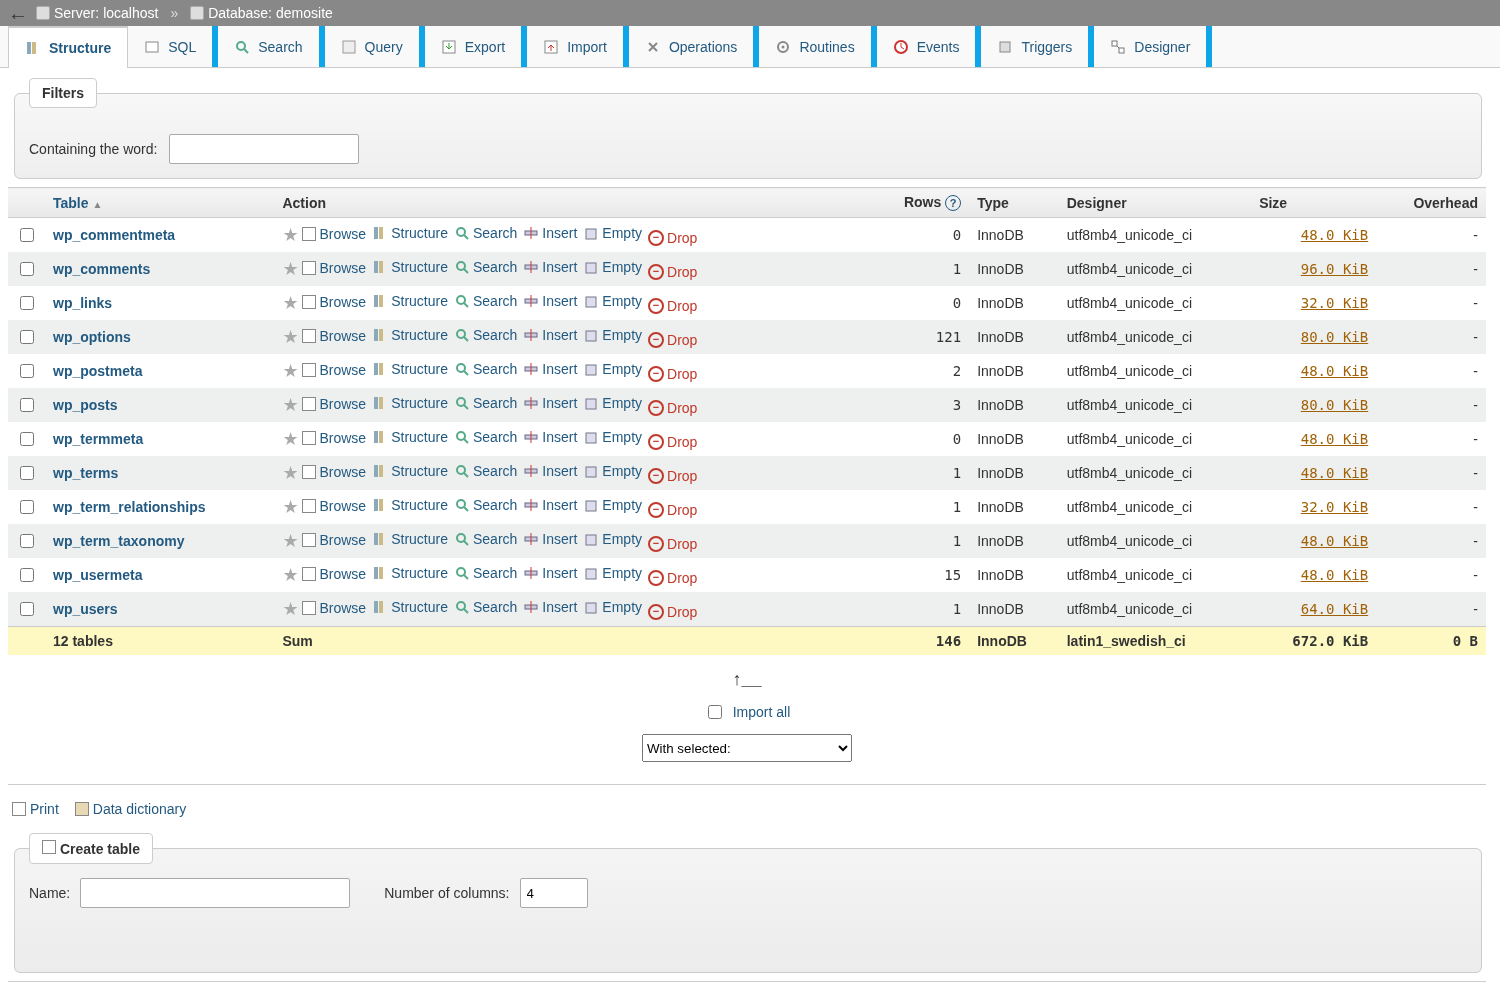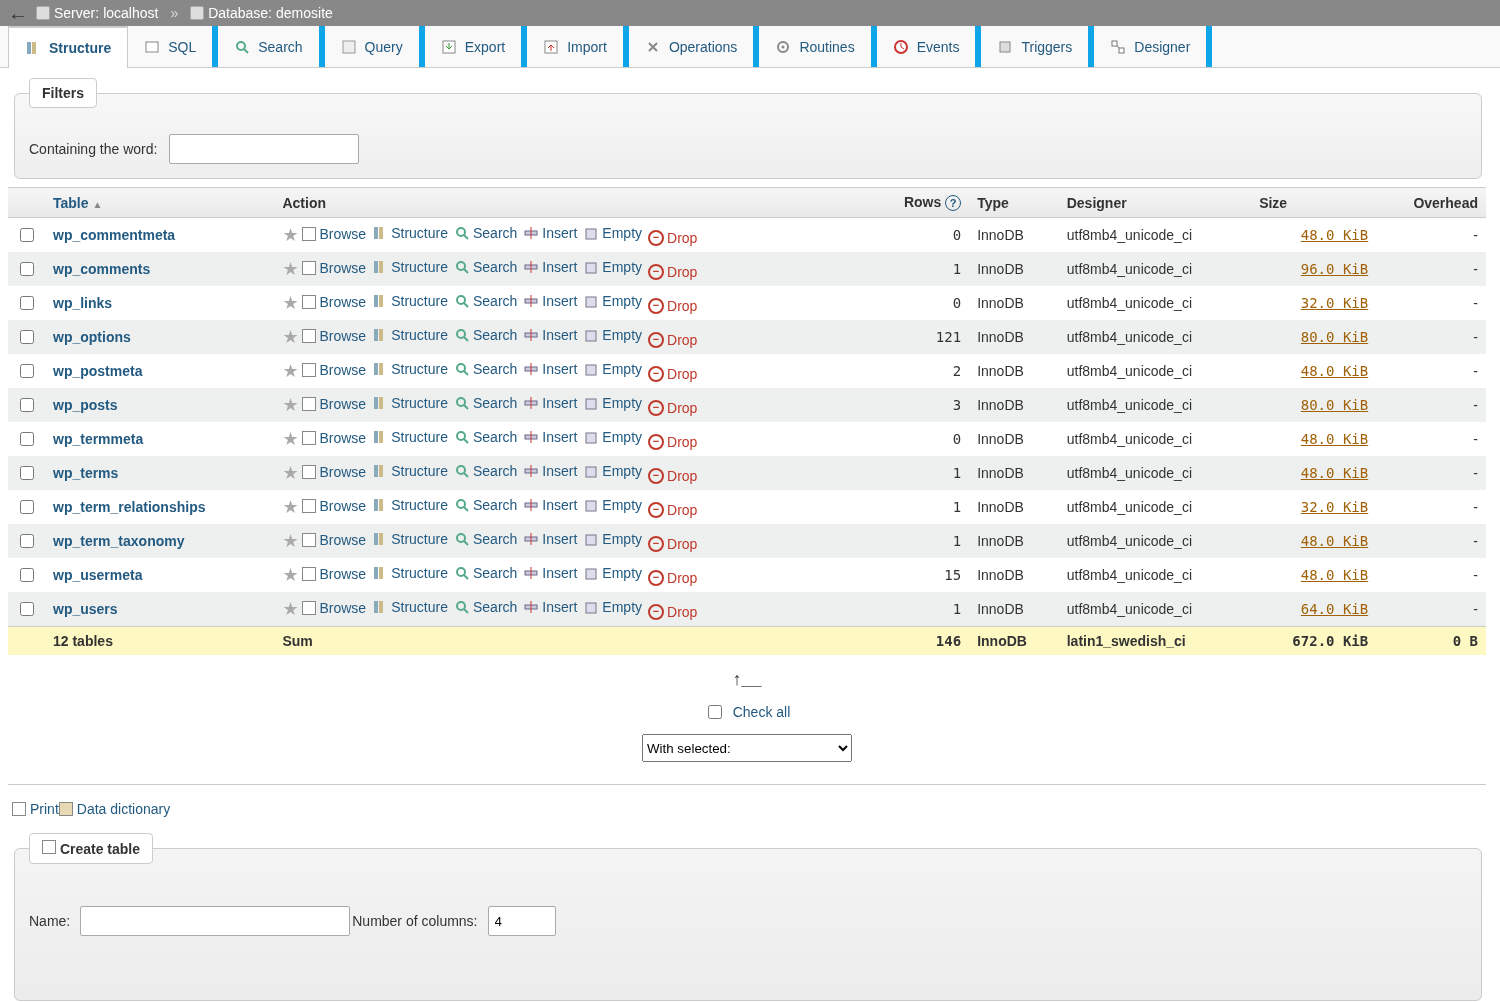--- a/index.html
+++ b/index.html
@@ -39,25 +39,25 @@
 .star { color: #aaa; font-size: 18px; cursor: pointer; }
 .action-link { color: #235a81; display: inline-flex; align-items: center; gap: 3px; margin-right: 6px; }
 .action-link.red { color: #c0392b; }
 .action-icon { width: 16px; height: 16px; display: inline-block; }
 
 .checkall-row { display: flex; align-items: center; gap: 12px; padding: 14px 6px; flex-direction: column; }
 .checkall-row select { height: 28px; width: 210px; }
 
 .hr { border-top: 1px solid #ccc; margin: 8px 0 16px; }
 
-.printrow { display: flex; align-items: center; padding: 0 4px 6px; }
+.printrow { display: flex; align-items: center; gap: 16px; padding: 0 4px 6px; }
 .printrow a { display: inline-flex; align-items: center; gap: 4px; }
 
 fieldset.create { background: linear-gradient(#f4f4f4,#ececec); }
-.create-row { display: flex; align-items: center; gap: 2px; margin-top: 28px; }
+.create-row { display: flex; align-items: center; gap: 34px; }
 .create-row label { display: flex; align-items: center; gap: 10px; }
 .create-row input[type=text] { height: 30px; border: 1px solid #aaa; border-radius: 2px; padding: 0 6px; }
 .create-row input.name-in { width: 270px; }
 .create-row input.num-in { width: 68px; }
 
 .arrow-up { font-size: 18px; font-weight: bold; }
 
 
 .ic-circle-red { width:16px;height:16px;display:inline-flex;align-items:center;justify-content:center;border:2px solid #c0392b;border-radius:50%;color:#c0392b;font-weight:bold;font-size:11px;line-height:1; }
 .ic-square { width:14px;height:14px;display:inline-block;border:1px solid #888;background:#fff; }
@@ -447,21 +447,21 @@
           <td class="sumsize">672.0 KiB</td>
           <td class="sumsize">0 B</td>
         </tr>
       </tbody>
   </table>
 
   <div class="checkall-row">
     <span class="arrow-up">↑__</span>
     <label style="display:flex;align-items:center;gap:8px;">
       <input type="checkbox" style="">
-      <a href="#">Check all</a>
+      <a href="#">Import all</a>
     </label>
     <select>
       <option>With selected:</option>
     </select>
   </div>
 
   <div class="hr"></div>
 
   <div class="printrow">
     <a href="#">

